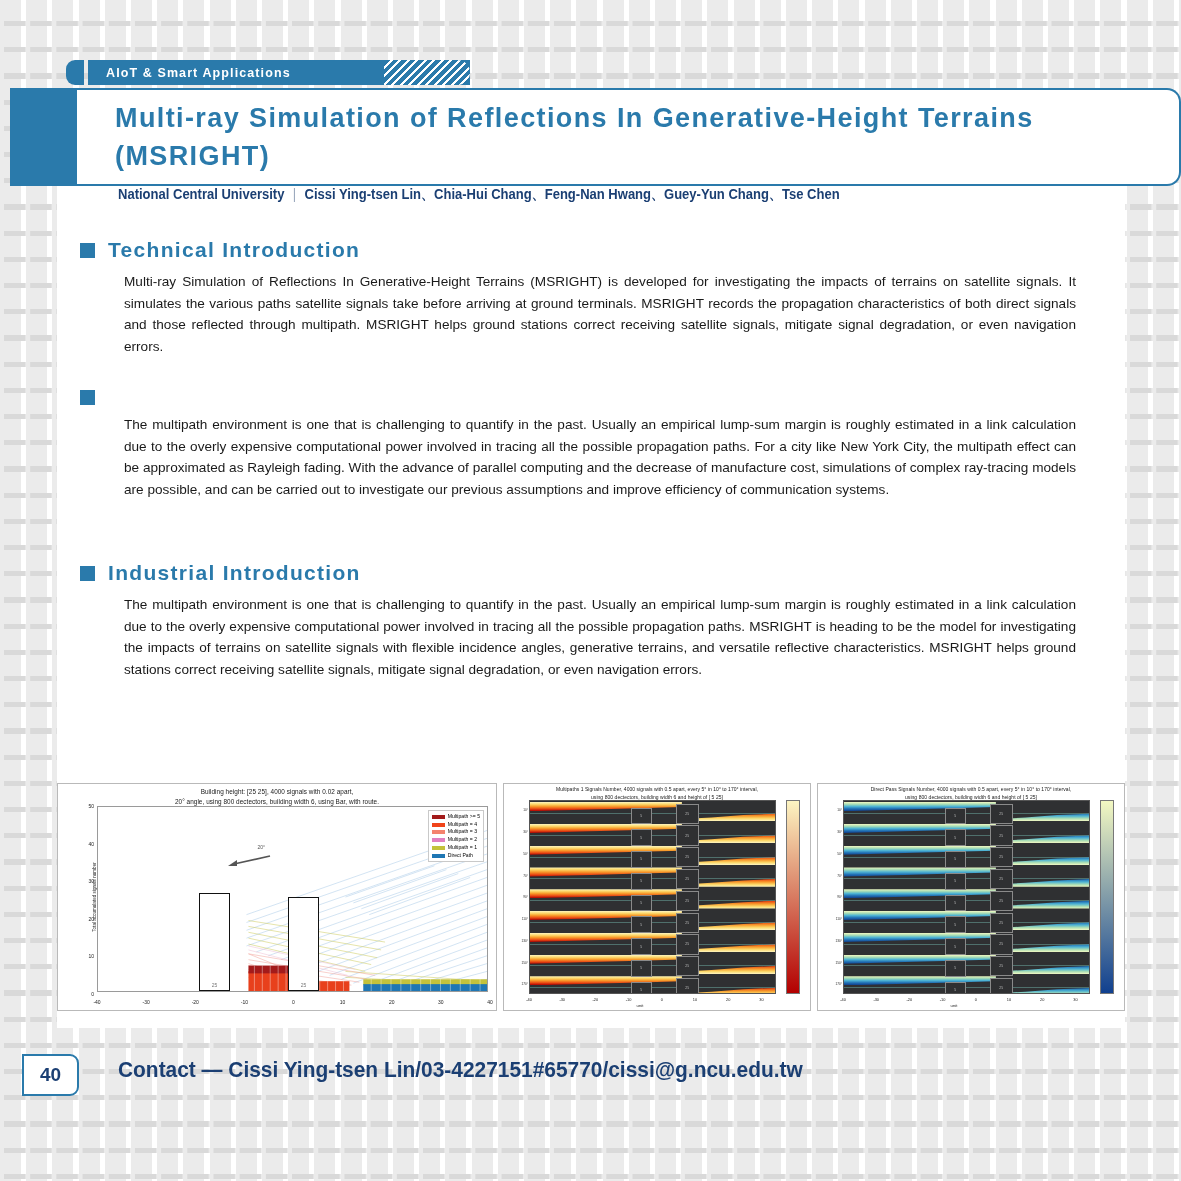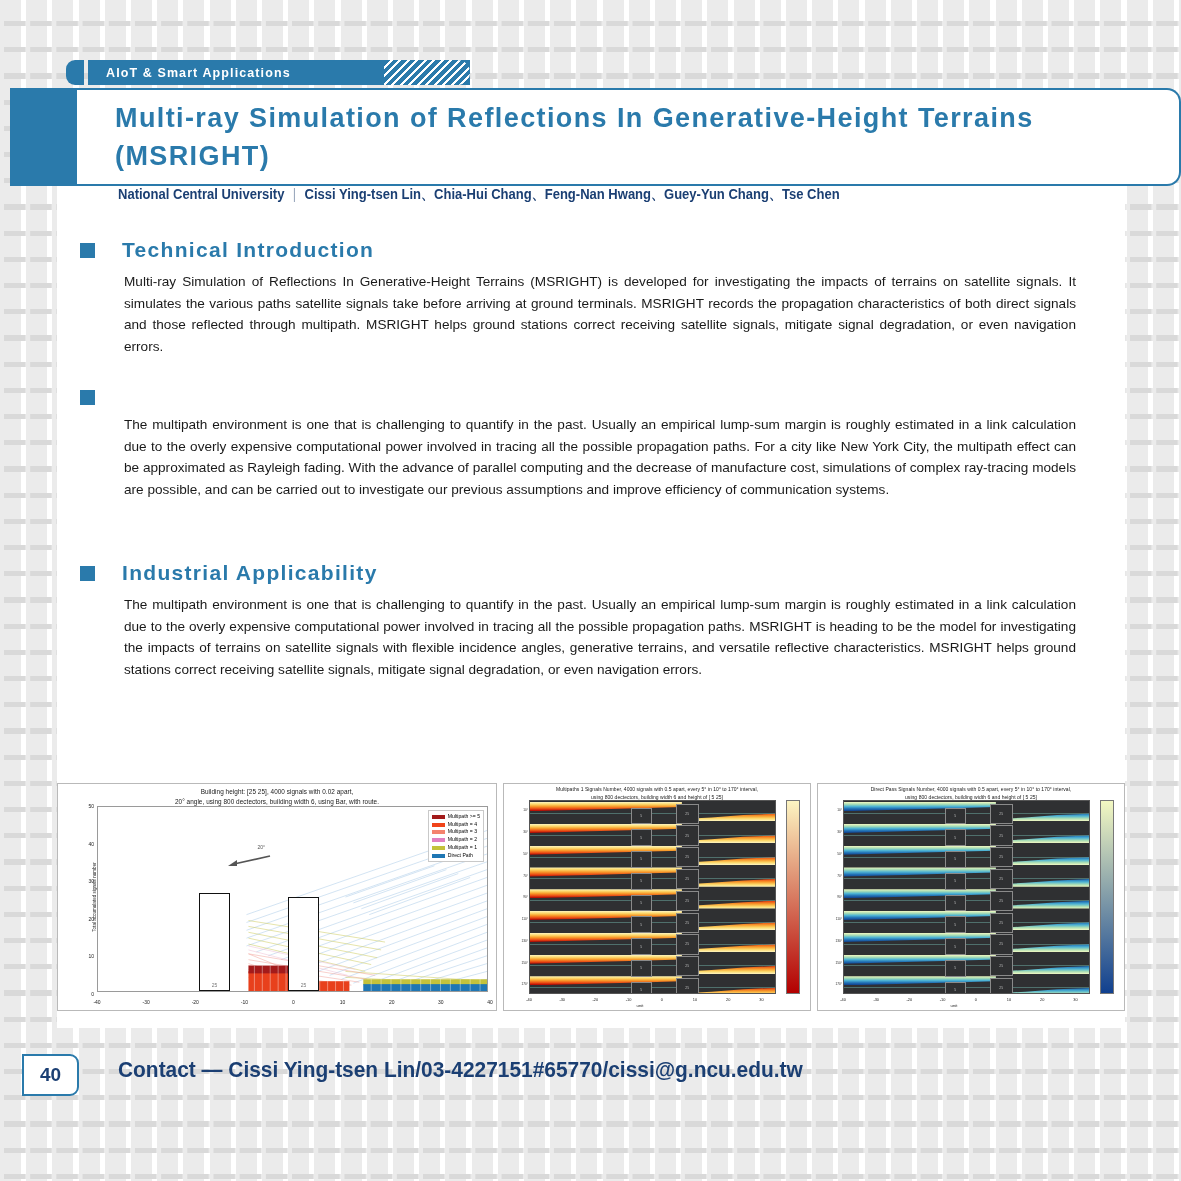--- a/index.html
+++ b/index.html
@@ -66,21 +66,21 @@
   
   #authors{
     position:absolute;left:118px;top:186px;z-index:7;
     font-size:14px;font-weight:bold;color:#1b3f73;white-space:nowrap;
     transform:scaleX(0.93);transform-origin:left center;
   }
   #authors .sep{color:#9aa8bd;font-weight:normal;padding:0 9px;}
 
   
   .section{position:absolute;z-index:7;}
-  .sec-head{display:flex;align-items:center;gap:27px;}
+  .sec-head{display:flex;align-items:center;gap:13px;}
   .sec-bullet{width:15px;height:15px;background:#2a7aab;display:inline-block;}
   .sec-title{color:#2a7aab;font-size:21px;font-weight:bold;letter-spacing:1.3px;}
   .sec-body{
     margin-left:44px;margin-top:9px;width:952px;
     font-size:13.6px;line-height:1.59;color:#1a1a1a;text-align:justify;
     text-justify:inter-word;
   }
   #sec1{left:80px;top:238px;}
   #sec2{left:80px;top:390px;}
   #sec3{left:80px;top:561px;}
@@ -178,21 +178,21 @@
 <div class="section" id="sec2">
   <div class="sec-head">
     <span class="sec-bullet"></span>
   </div>
   <div class="sec-body">The multipath environment is one that is challenging to quantify in the past. Usually an empirical lump-sum margin is roughly estimated in a link calculation due to the overly expensive computational power involved in tracing all the possible propagation paths. For a city like New York City, the multipath effect can be approximated as Rayleigh fading. With the advance of parallel computing and the decrease of manufacture cost, simulations of complex ray-tracing models are possible, and can be carried out to investigate our previous assumptions and improve efficiency of communication systems.</div>
 </div>
 
 <div class="section" id="sec3">
   <div class="sec-head">
     <span class="sec-bullet"></span>
-    <span class="sec-title">Industrial Applicability</span>
+    <span class="sec-title">Industrial Introduction</span>
   </div>
   <div class="sec-body">The multipath environment is one that is challenging to quantify in the past. Usually an empirical lump-sum margin is roughly estimated in a link calculation due to the overly expensive computational power involved in tracing all the possible propagation paths. MSRIGHT is heading to be the model for investigating the impacts of terrains on satellite signals with flexible incidence angles, generative terrains, and versatile reflective characteristics. MSRIGHT helps ground stations correct receiving satellite signals, mitigate signal degradation, or even navigation errors.</div>
 </div>
 
 <div id="figs">
 
   <div class="fig" id="fig1">
     <div class="fig-title">
       <div>Building height: [25 25], 4000 signals with 0.02 apart,</div>
       <div>20° angle, using 800 dectectors, building width 6, using Bar, with route.</div>

